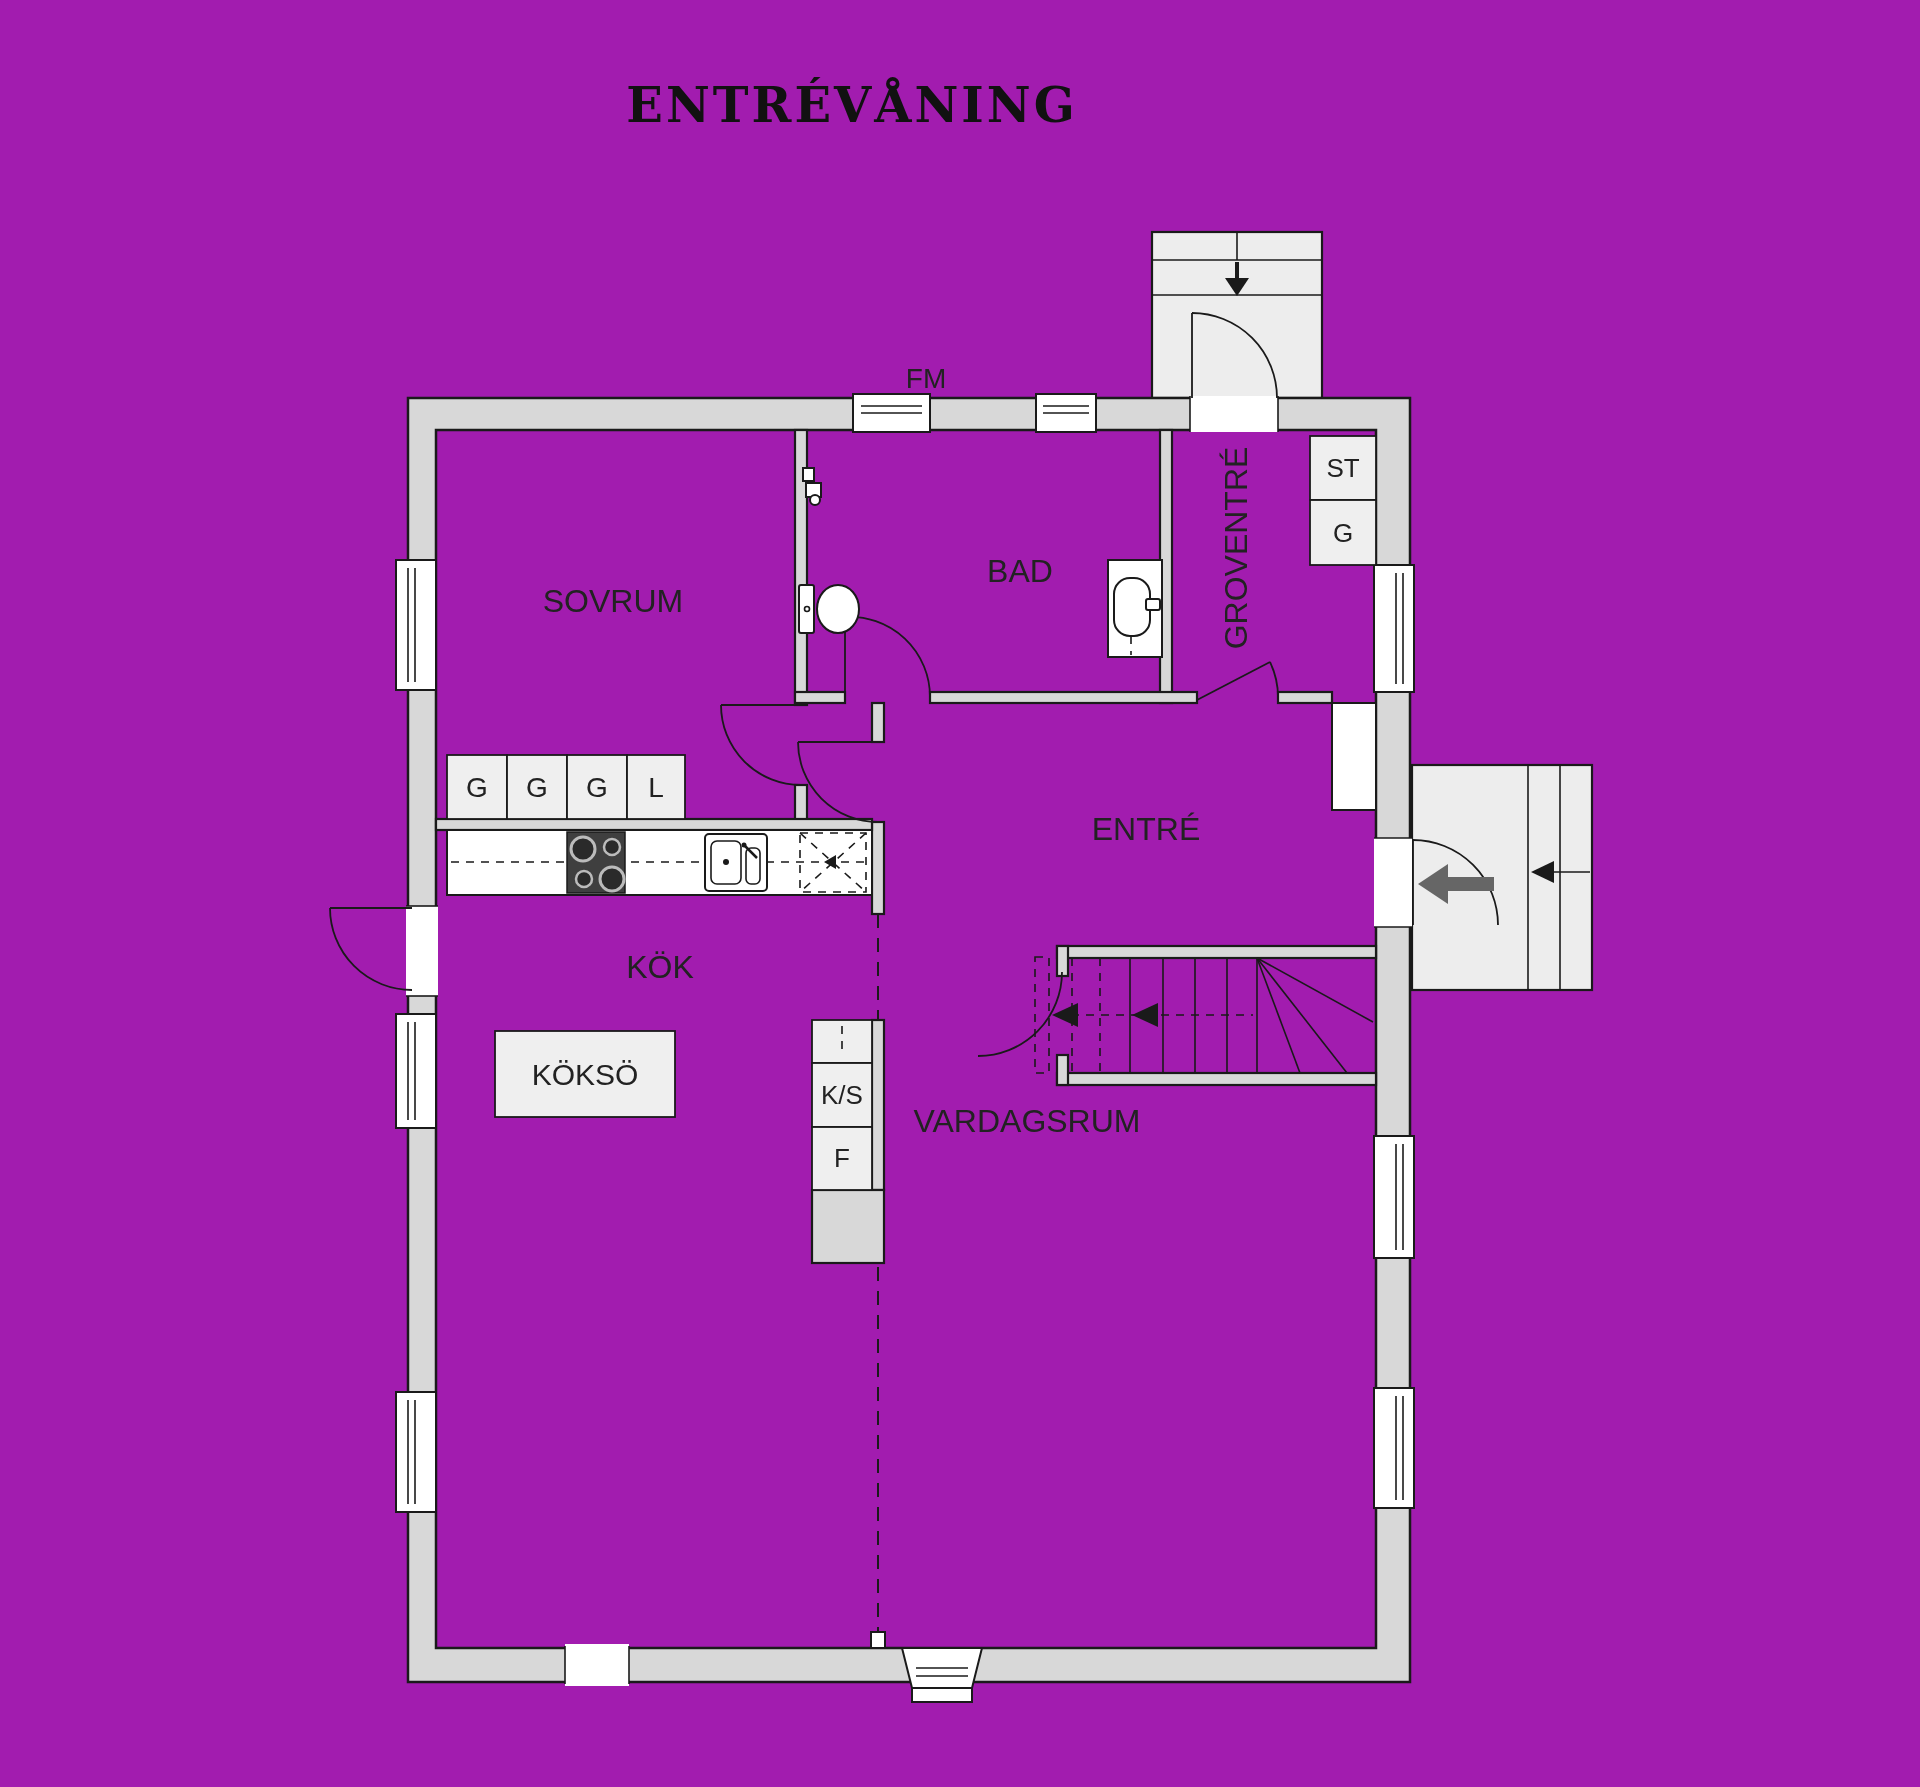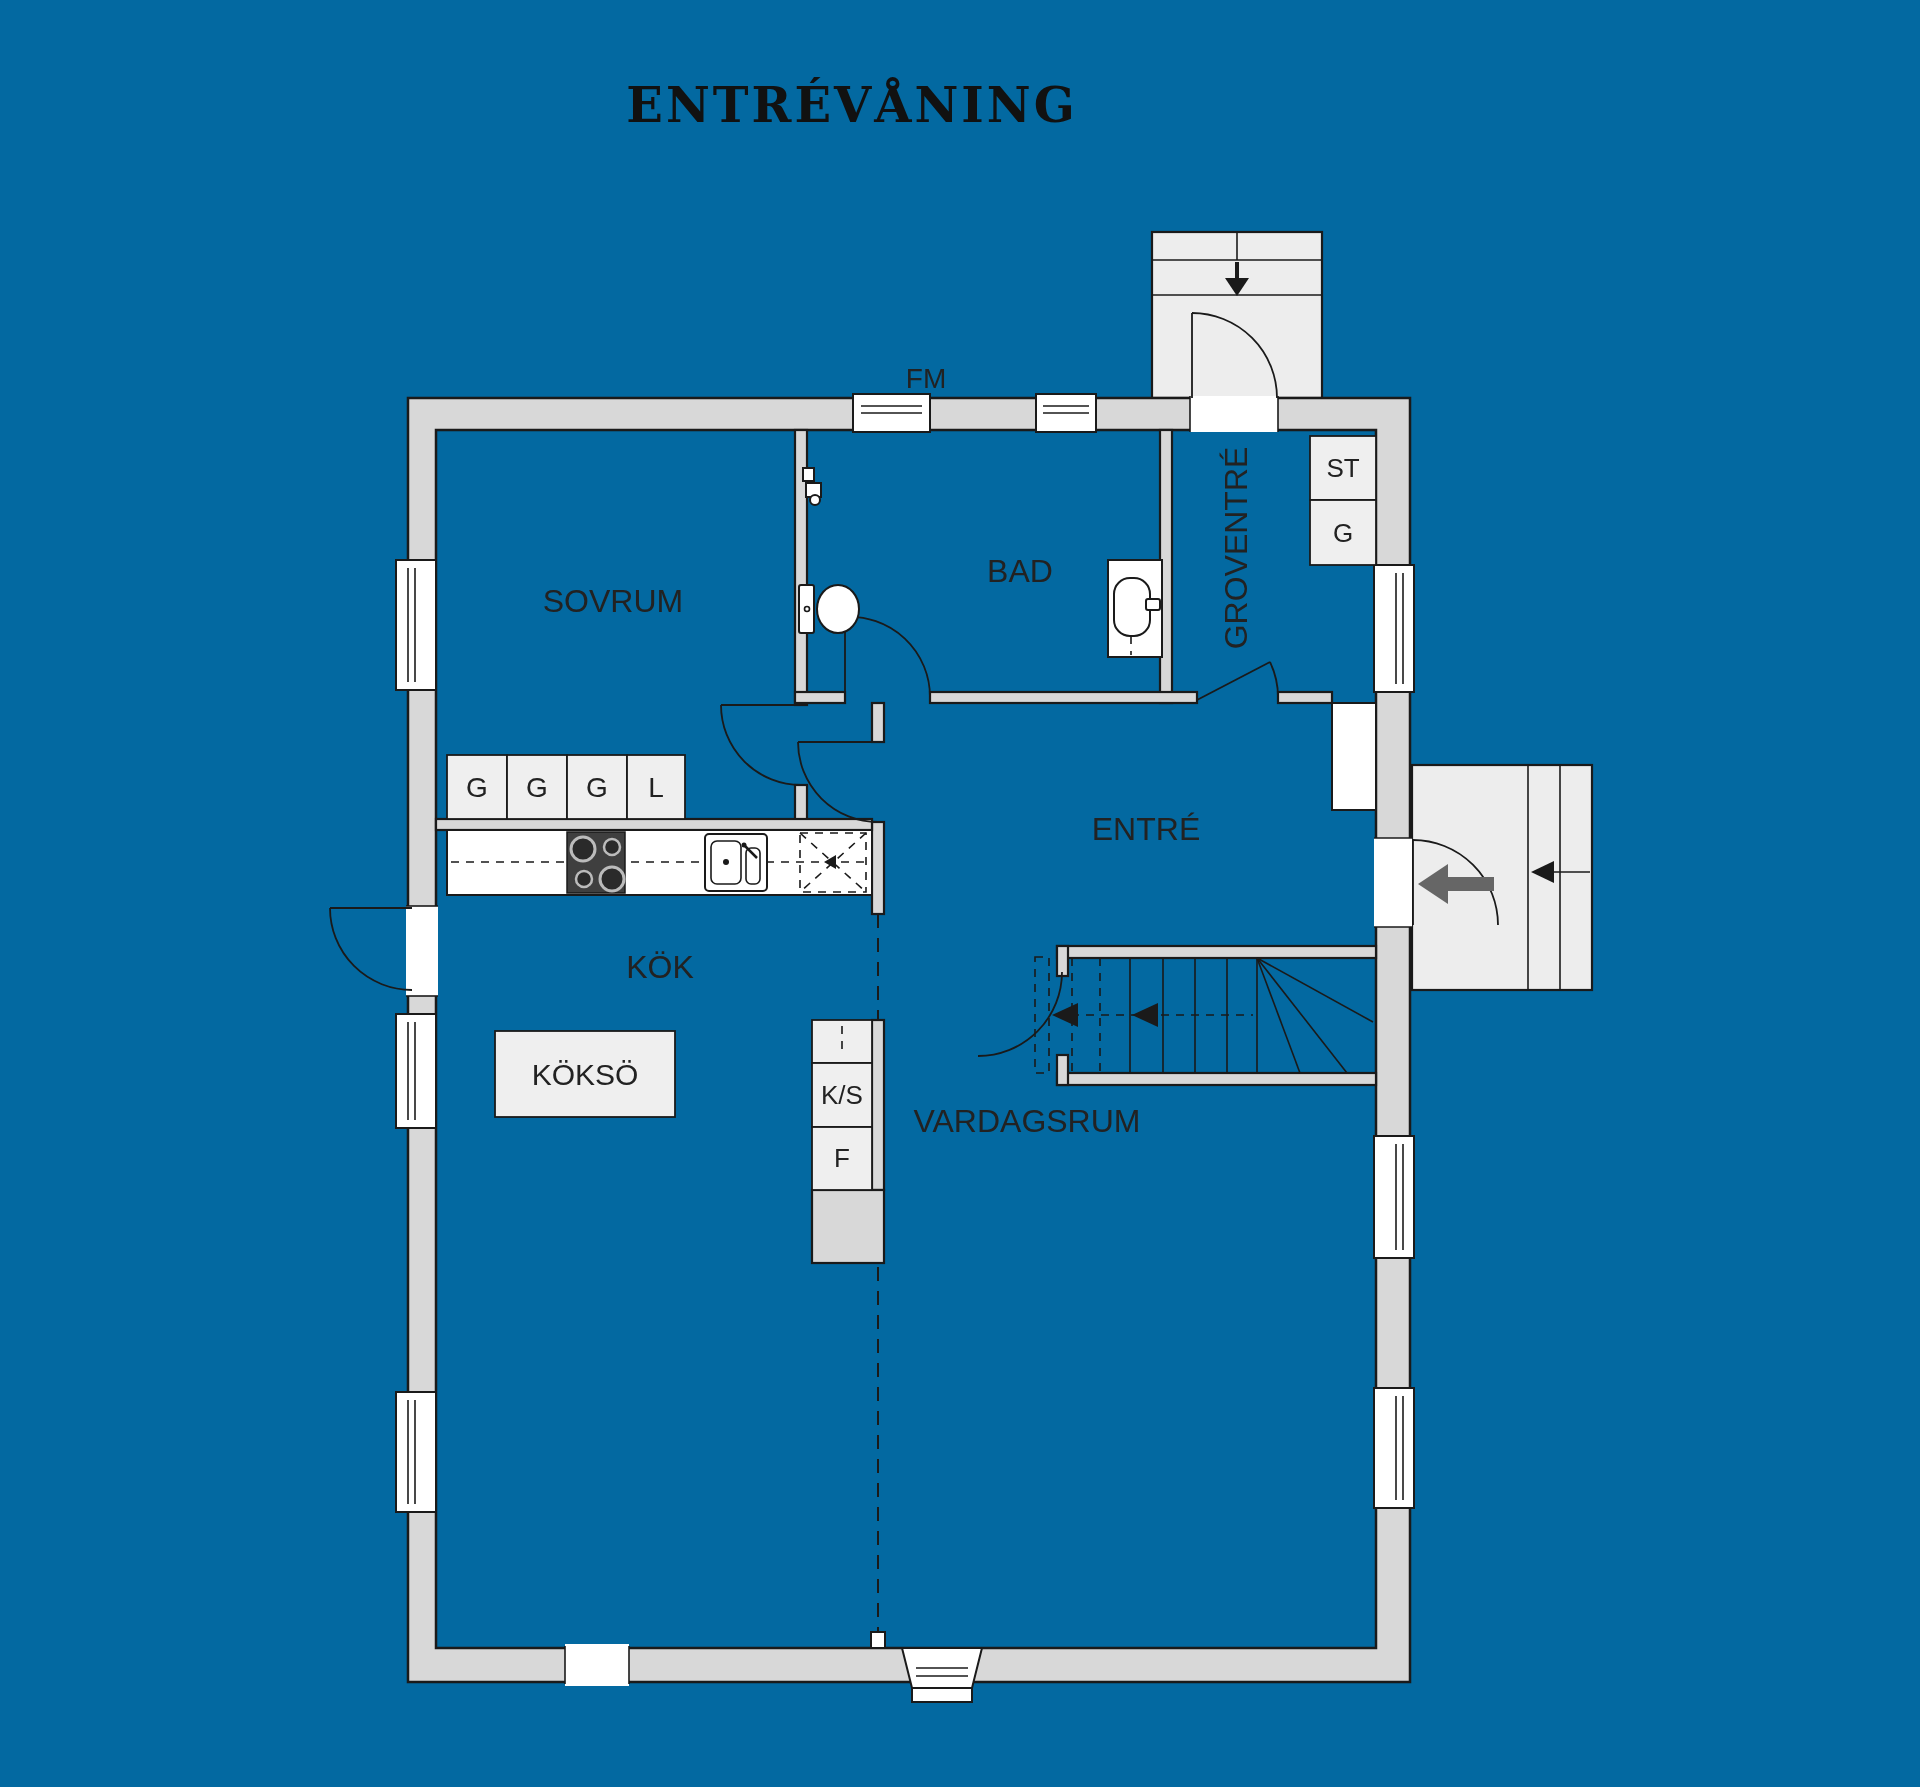--- a/index.html
+++ b/index.html
@@ -1,16 +1,16 @@
 <!DOCTYPE html>
 <html><head>
 <meta charset="utf-8">
 <style>
   html,body{margin:0;padding:0;background:#ffffff;}
-  .stage{width:1920px;height:1787px;position:relative;background:#0369a1;}
+  .stage{width:1920px;height:1787px;position:relative;background:#a21caf;}
   svg{display:block;}
   text{font-family:"Liberation Sans", sans-serif;fill:#222222;}
   .title-text{font-family:"DejaVu Serif", serif;font-weight:bold;letter-spacing:3px;fill:#111111;}
   .room-label{font-size:32px;}
   .small-label{font-size:26px;}
   .mid-label{font-size:28px;}
   .island-label{font-size:30px;}
   .wall{fill:#d8d8d8;stroke:#1a1a1a;stroke-width:2.2;}
   .wall-fill{fill:#d8d8d8;}
   .outline{fill:none;stroke:#1a1a1a;stroke-width:2.5;}

